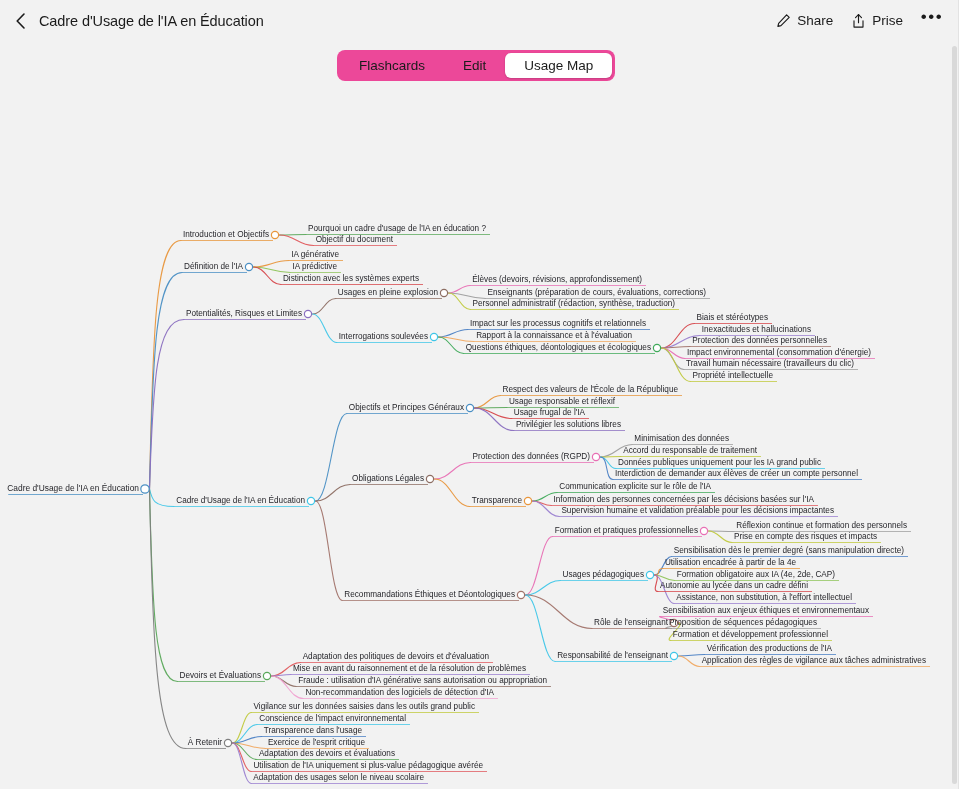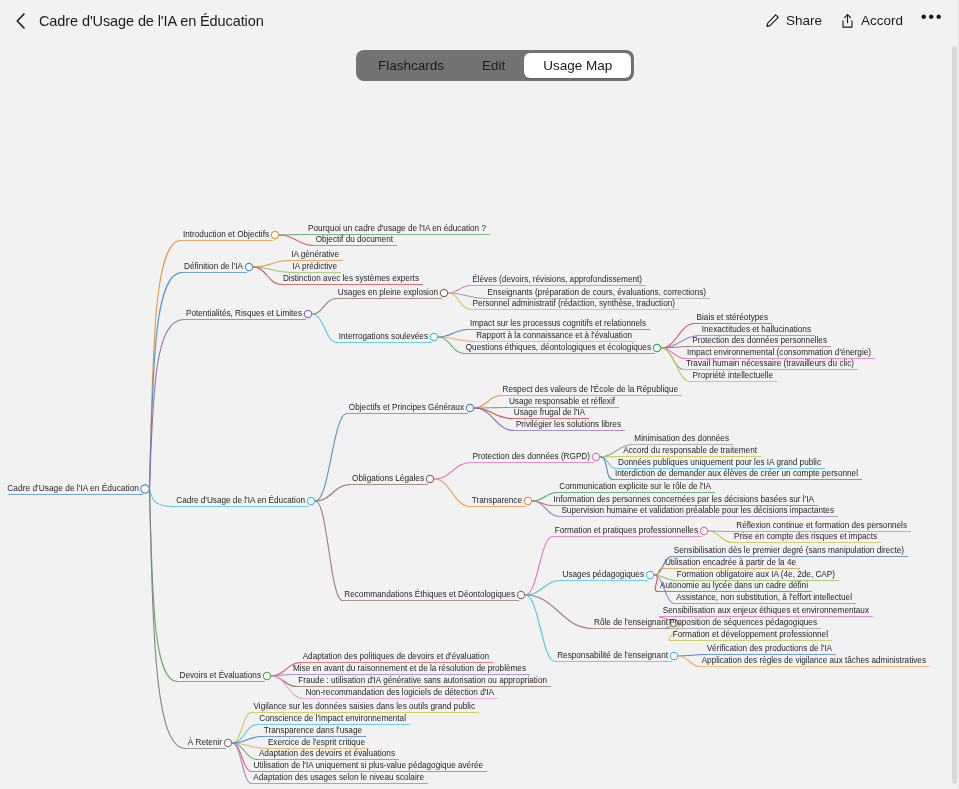--- a/index.html
+++ b/index.html
@@ -54,23 +54,23 @@
     display: flex; align-items: center; justify-content: center;
     cursor: pointer; color: #1b1b1b;
     font-size: 17px; letter-spacing: 1.5px;
     line-height: 10px;
     padding-bottom: 7px;
   }
 
   
   #tabbar {
     position: absolute;
-    left: 356px; top: 50px;
+    left: 337px; top: 50px;
     height: 31px;
-    background: #737373;
+    background: #ec4899;
     border-radius: 8px;
     display: flex; align-items: center;
     padding: 3px;
     gap: 0px;
   }
   .tab {
     height: 25px;
     padding: 0 19px;
     display: flex; align-items: center; justify-content: center;
     font-size: 13.5px;
@@ -142,21 +142,21 @@
           <path d="M11.3 1.9 L14.1 4.7 L5.3 13.5 L2 14.3 L2.8 11 Z" fill="none" stroke="#1b1b1b" stroke-width="1.2" stroke-linejoin="round"></path>
         </svg>
         <span>Share</span>
       </div>
       <div class="tb-action">
         <svg width="15" height="16" viewBox="0 0 16 17">
           <path d="M8 1.6 L8 10.4" fill="none" stroke="#1b1b1b" stroke-width="1.2" stroke-linecap="round"></path>
           <path d="M4.8 4.8 L8 1.6 L11.2 4.8" fill="none" stroke="#1b1b1b" stroke-width="1.2" stroke-linecap="round" stroke-linejoin="round"></path>
           <path d="M3.2 8.2 L3.2 15 L12.8 15 L12.8 8.2" fill="none" stroke="#1b1b1b" stroke-width="1.2" stroke-linecap="round" stroke-linejoin="round"></path>
         </svg>
-        <span>Accord</span>
+        <span>Prise</span>
       </div>
       <div id="more-btn">
         <span>•••</span>
       </div>
     </div>
   </div>
 
   <div id="tabbar">
     <div class="tab">Flashcards</div>
     <div class="tab">Edit</div>

